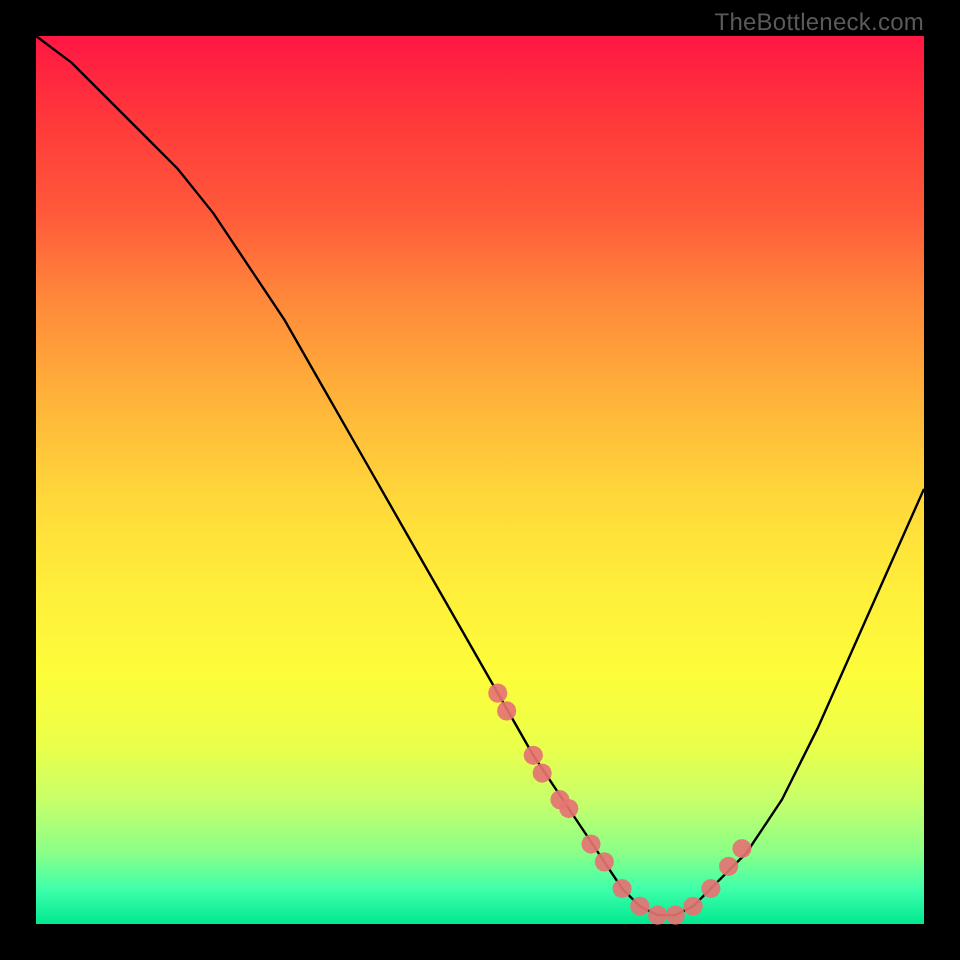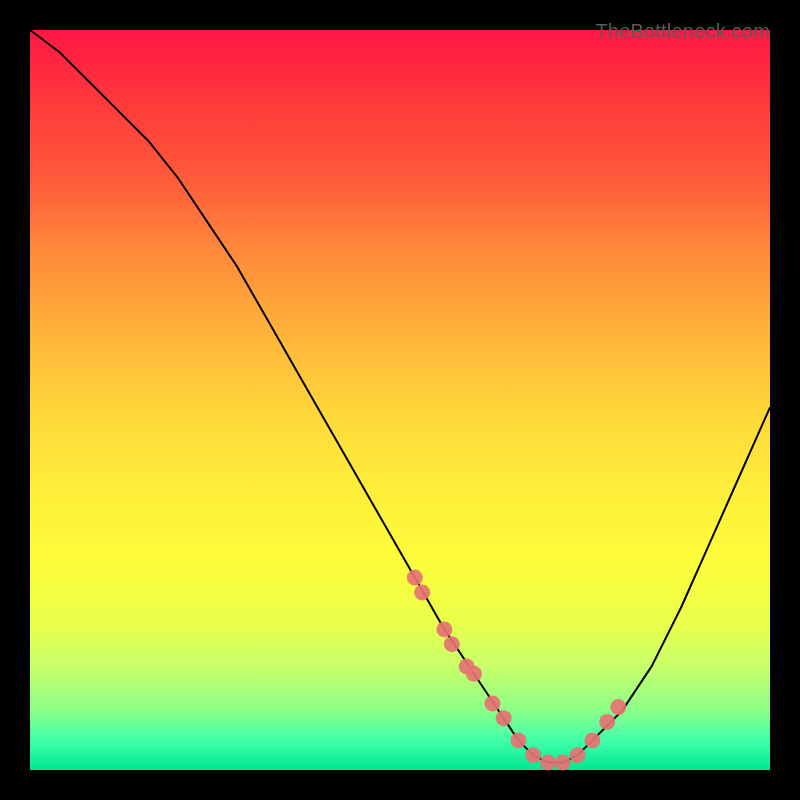--- a/index.html
+++ b/index.html
@@ -36,21 +36,21 @@
       #fdfd3a 72%,
       #eaff4a 80%,
       #c8ff6a 86%,
       #8aff88 92%,
       #40ffaa 96%,
       #00e890 100%
     );
   }
   .watermark {
     position: absolute;
-    top: 20px;
+    top: 8px;
     right: 30px;
     color: #5a5a5a;
     font-family: Arial, Helvetica, sans-serif;
     font-size: 20px;
     letter-spacing: 0.2px;
   }
   .svg-layer {
     position: absolute;
     top: 30px;
     left: 30px;

